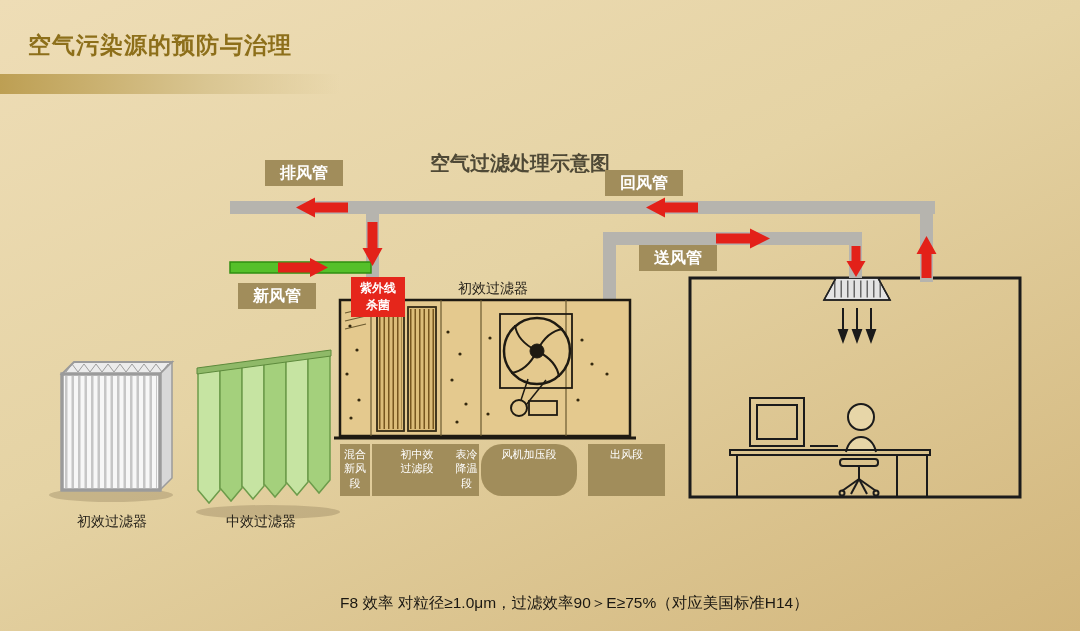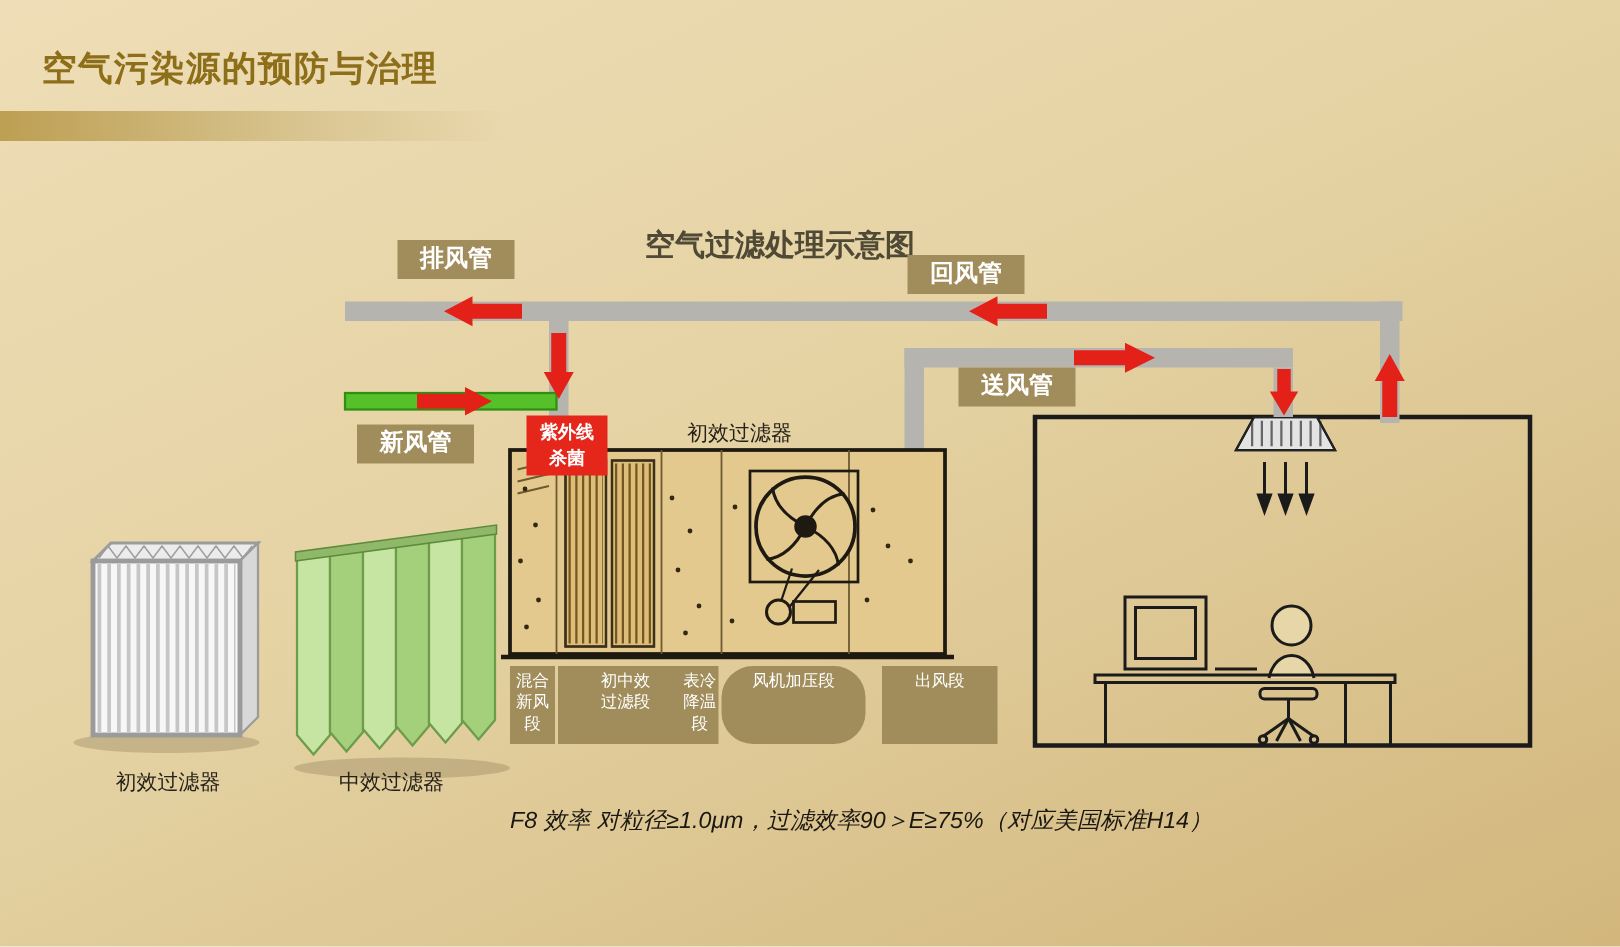--- a/index.html
+++ b/index.html
@@ -189,15 +189,15 @@
 过滤段</div>
   <div class="abs section-box" style="left:441px;width:38px;padding-left:13px;">表冷
 降温
 段</div>
   <div class="abs section-box" style="left:481px;width:96px;border-radius:21px;">风机加压段</div>
   <div class="abs section-box" style="left:567px;width:77px;margin-left:21px;">出风段</div>
 
   <div class="abs filter-caption" style="left:57px;top:513px;">初效过滤器</div>
   <div class="abs filter-caption" style="left:206px;top:513px;">中效过滤器</div>
 
-  <div class="abs note" style="top:537px;font-style:italic;">F8 效率 对粒径≥1.0μm，过滤效率90＞E≥75%（对应美国标准H14）</div>
+  <div class="abs note" style="top:593px;">F8 效率 对粒径≥1.0μm，过滤效率90＞E≥75%（对应美国标准H14）</div>
 
 </div>
 
 </body></html>

